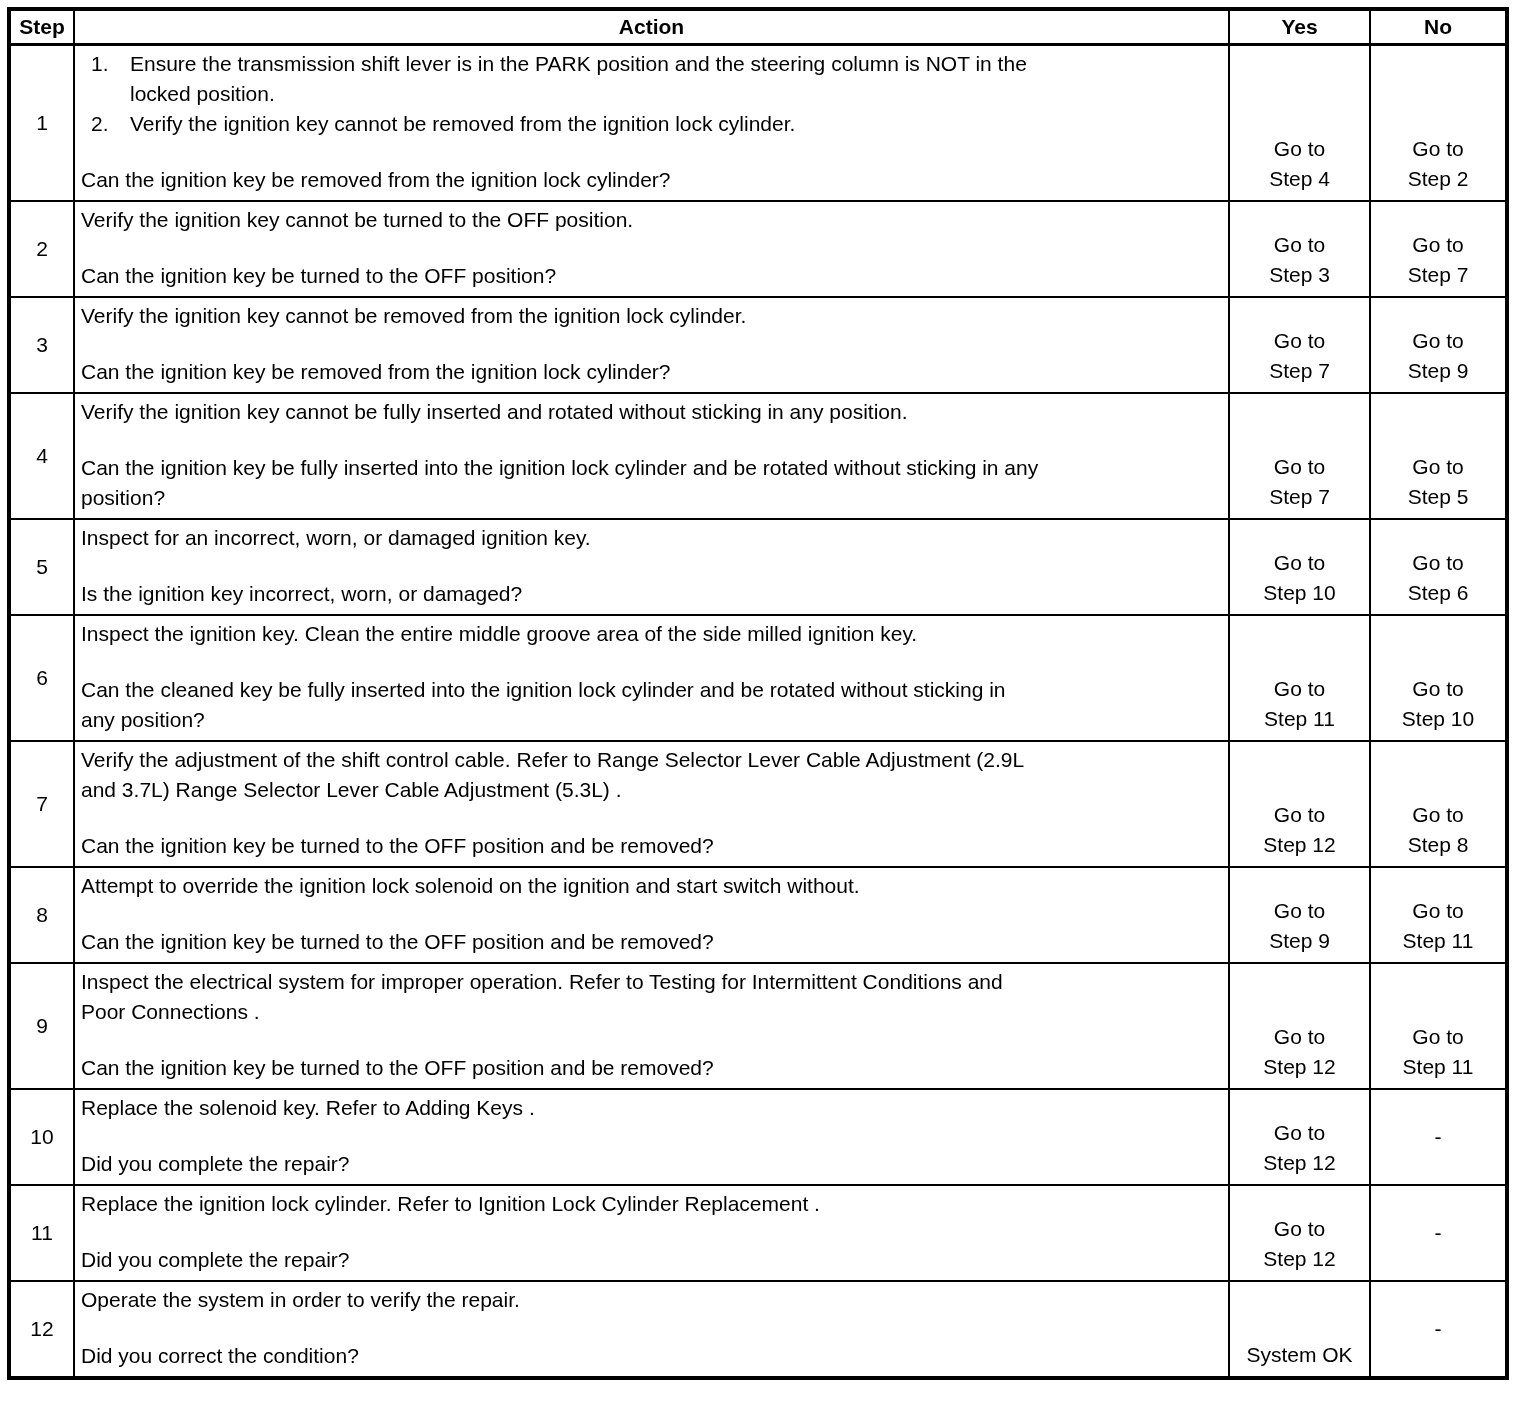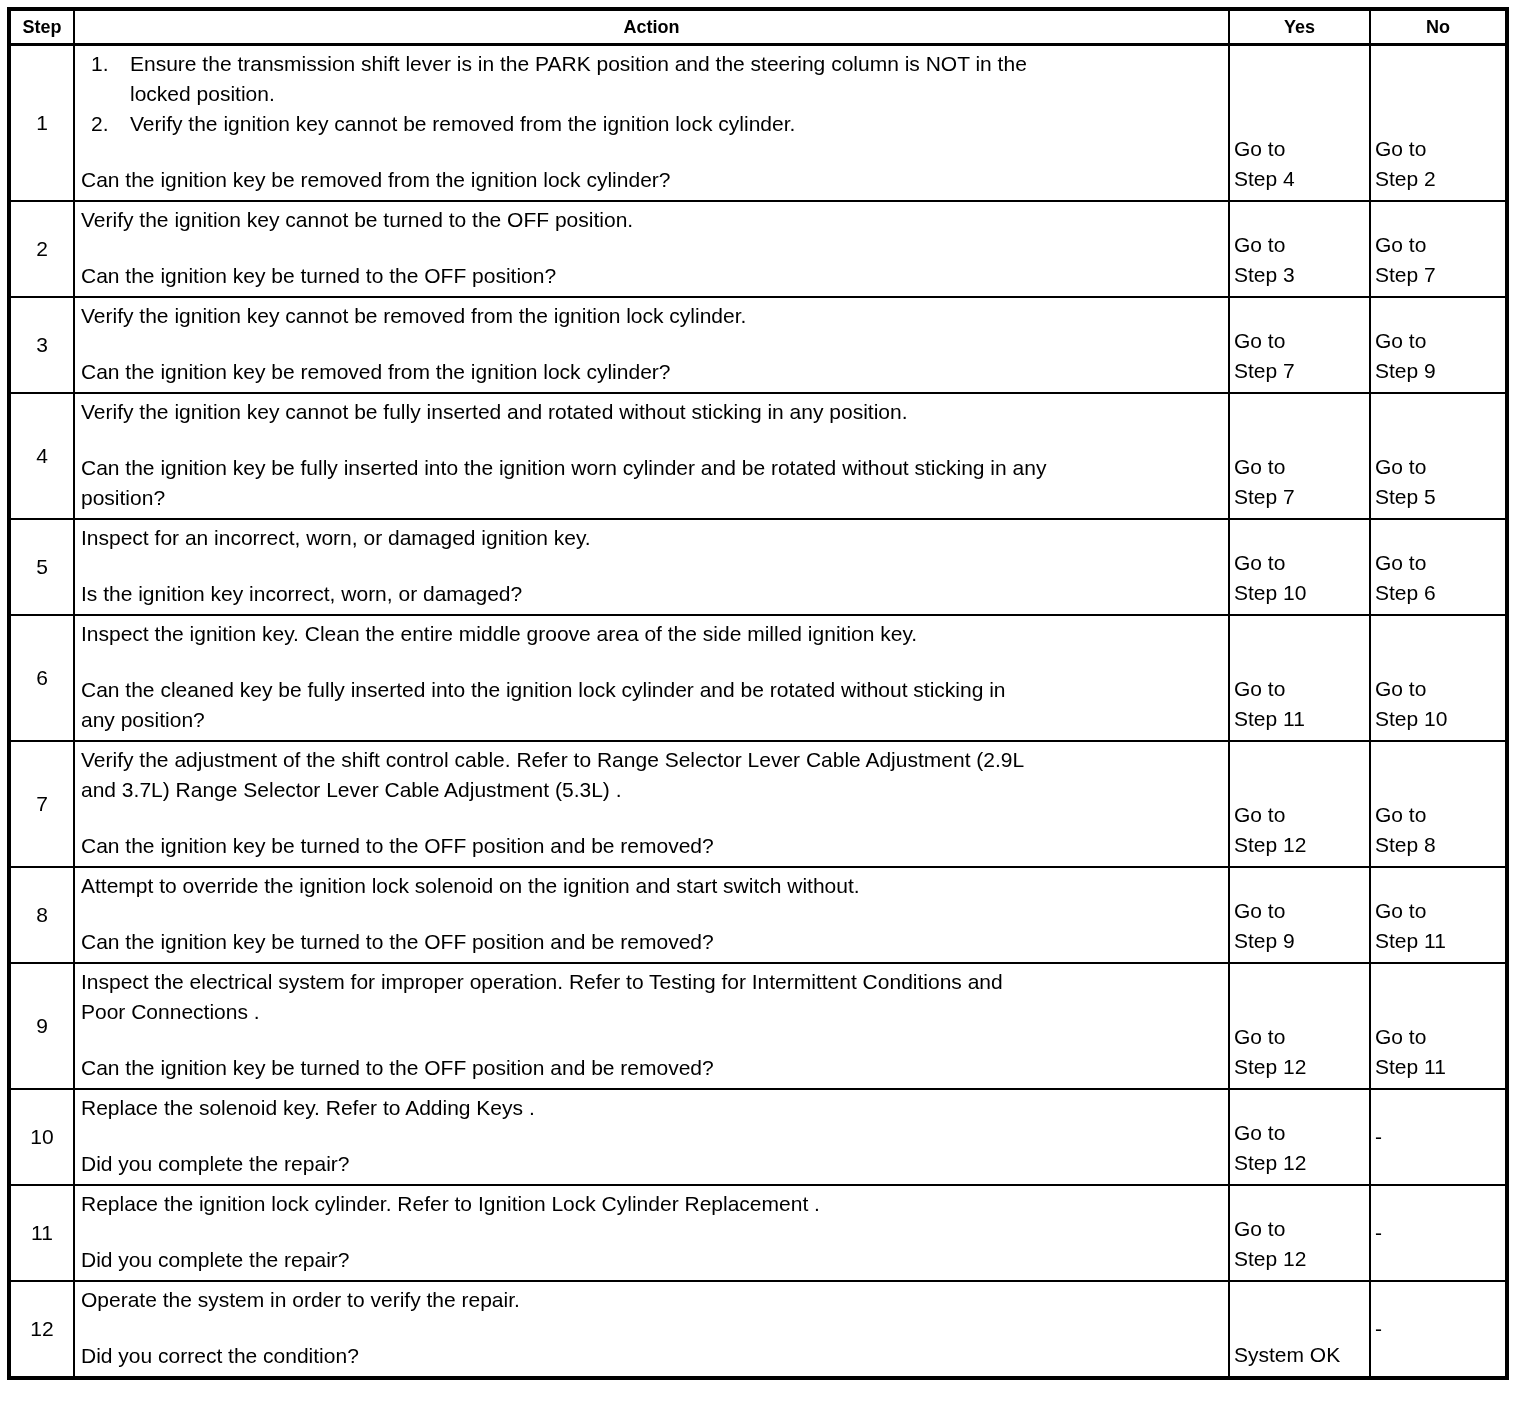--- a/index.html
+++ b/index.html
@@ -19,21 +19,21 @@
     border: 4px solid #000;
   }
   col.c-step   { width: 65px; }
   col.c-action { width: 1155px; }
   col.c-yes    { width: 141px; }
   col.c-no     { width: 137px; }
 
   th, td { border: 2px solid #000; }
 
   thead th {
-    font-size: 18px;
+    font-size: 21px;
     font-weight: bold;
     text-align: center;
     vertical-align: middle;
     height: 32px;
     padding: 0;
     border-bottom: 3px solid #000;
   }
 
   td { font-size: 21px; line-height: 30px; }
 
@@ -50,21 +50,21 @@
   }
 
   .para, .question, .list-text, td.yn { white-space: pre-line; }
 
   .question { margin-top: 26px; }
 
   .oli { position: relative; padding-left: 49px; }
   .oli .num { position: absolute; left: 10px; top: 0; }
 
   td.yn {
-    text-align: left;
+    text-align: center;
     vertical-align: bottom;
     padding: 0 4px 6px 4px;
   }
   td.yn.dash {
     vertical-align: middle;
     padding: 0 4px;
   }
 </style>
 </head>
 <body>
@@ -124,21 +124,21 @@
     <td class="yn yes">Go to
 Step 7</td>
     <td class="yn no">Go to
 Step 9</td>
   </tr>
         <tr>
     <td class="step">4</td>
     <td class="action">
 
       <div class="para">Verify the ignition key cannot be fully inserted and rotated without sticking in any position.</div>
-      <div class="question">Can the ignition key be fully inserted into the ignition worn cylinder and be rotated without sticking in any
+      <div class="question">Can the ignition key be fully inserted into the ignition lock cylinder and be rotated without sticking in any
 position?</div>
     </td>
     <td class="yn yes">Go to
 Step 7</td>
     <td class="yn no">Go to
 Step 5</td>
   </tr>
         <tr>
     <td class="step">5</td>
     <td class="action">

